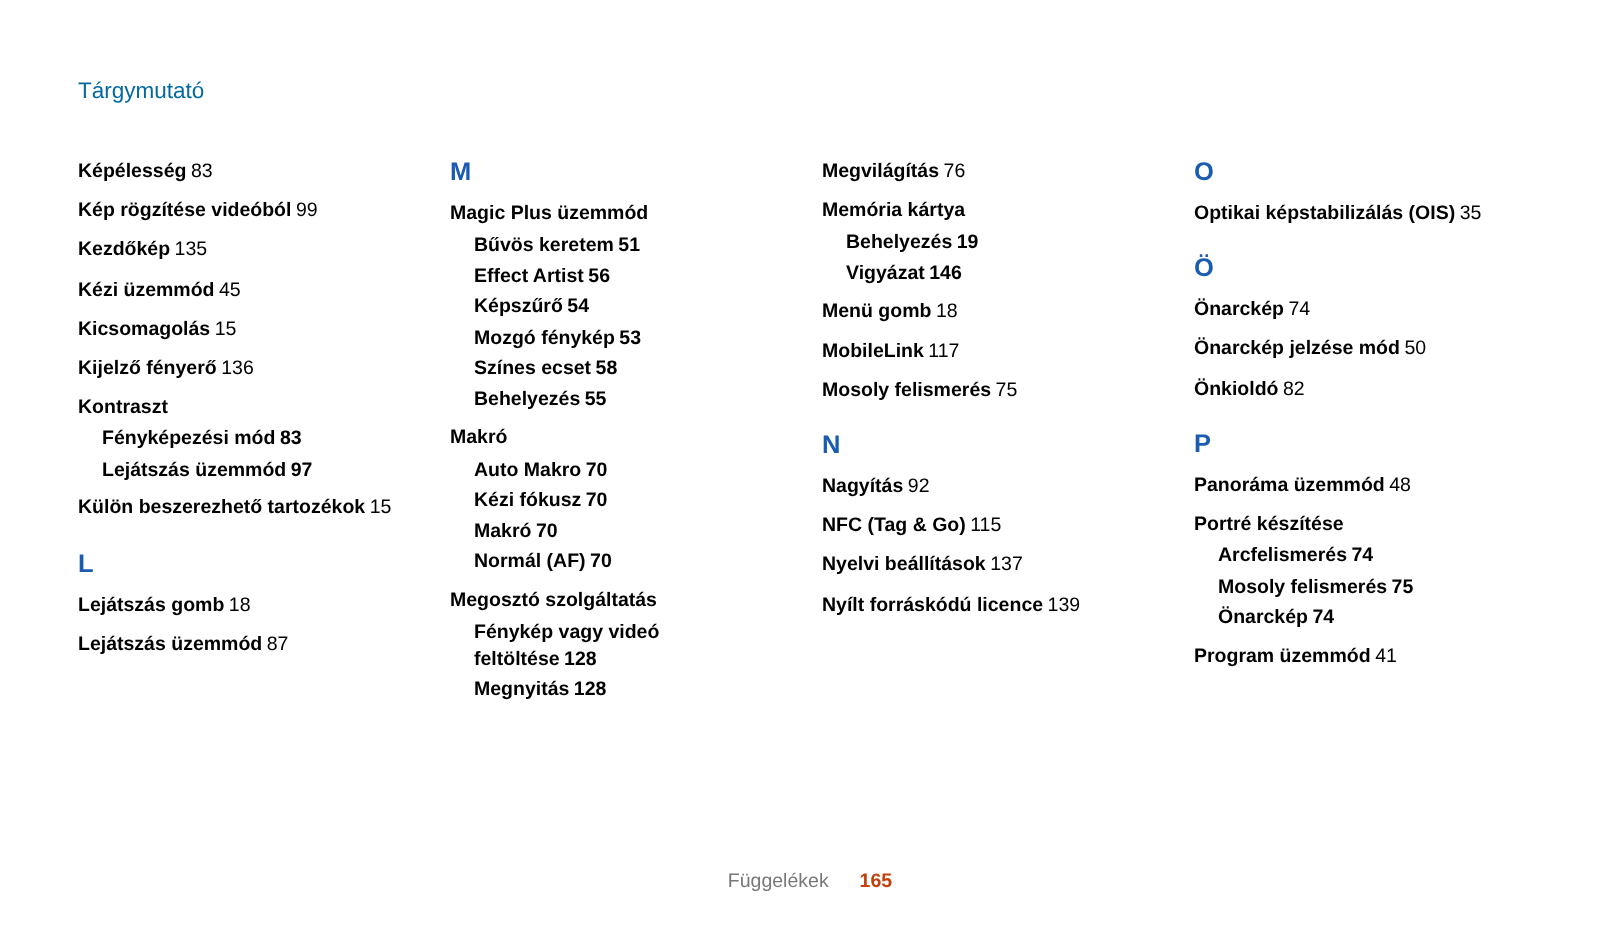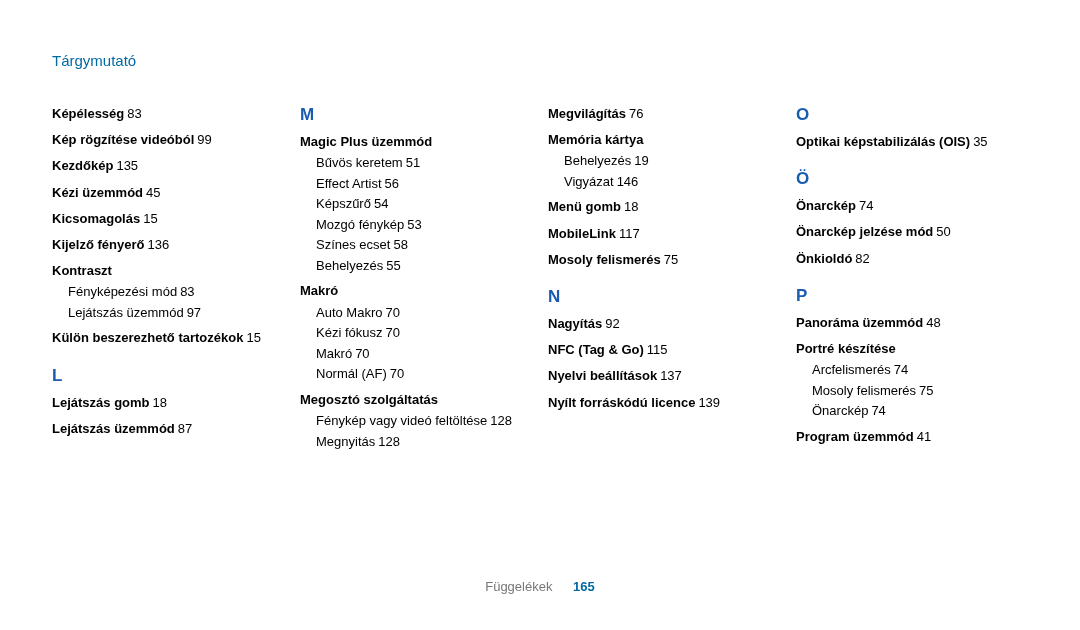--- a/index.html
+++ b/index.html
@@ -50,21 +50,21 @@
       font-weight: bold;
       margin-bottom: 8px;
       line-height: 1.4;
     }
     .entry .pg {
       font-weight: normal;
       margin-left: 3px;
     }
     .sub {
       font-size: 13px;
-      font-weight: normal;
+      font-weight: bold;
       margin-left: 16px;
       margin-bottom: 3px;
       line-height: 1.35;
     }
     .sub .pg {
       margin-left: 3px;
     }
     .group {
       margin-bottom: 8px;
     }
@@ -75,21 +75,21 @@
       position: absolute;
       bottom: 36px;
       left: 0;
       right: 0;
       text-align: center;
       font-size: 13px;
       color: #777;
     }
     .footer .pg-num {
       font-weight: bold;
-      color: #0369a1;
+      color: #c2410c;
       margin-left: 17px;
     }
   </style>
 </head>
 <body>
 
 <div class="page-title">Tárgymutató</div>
 
 <div class="columns">
 

